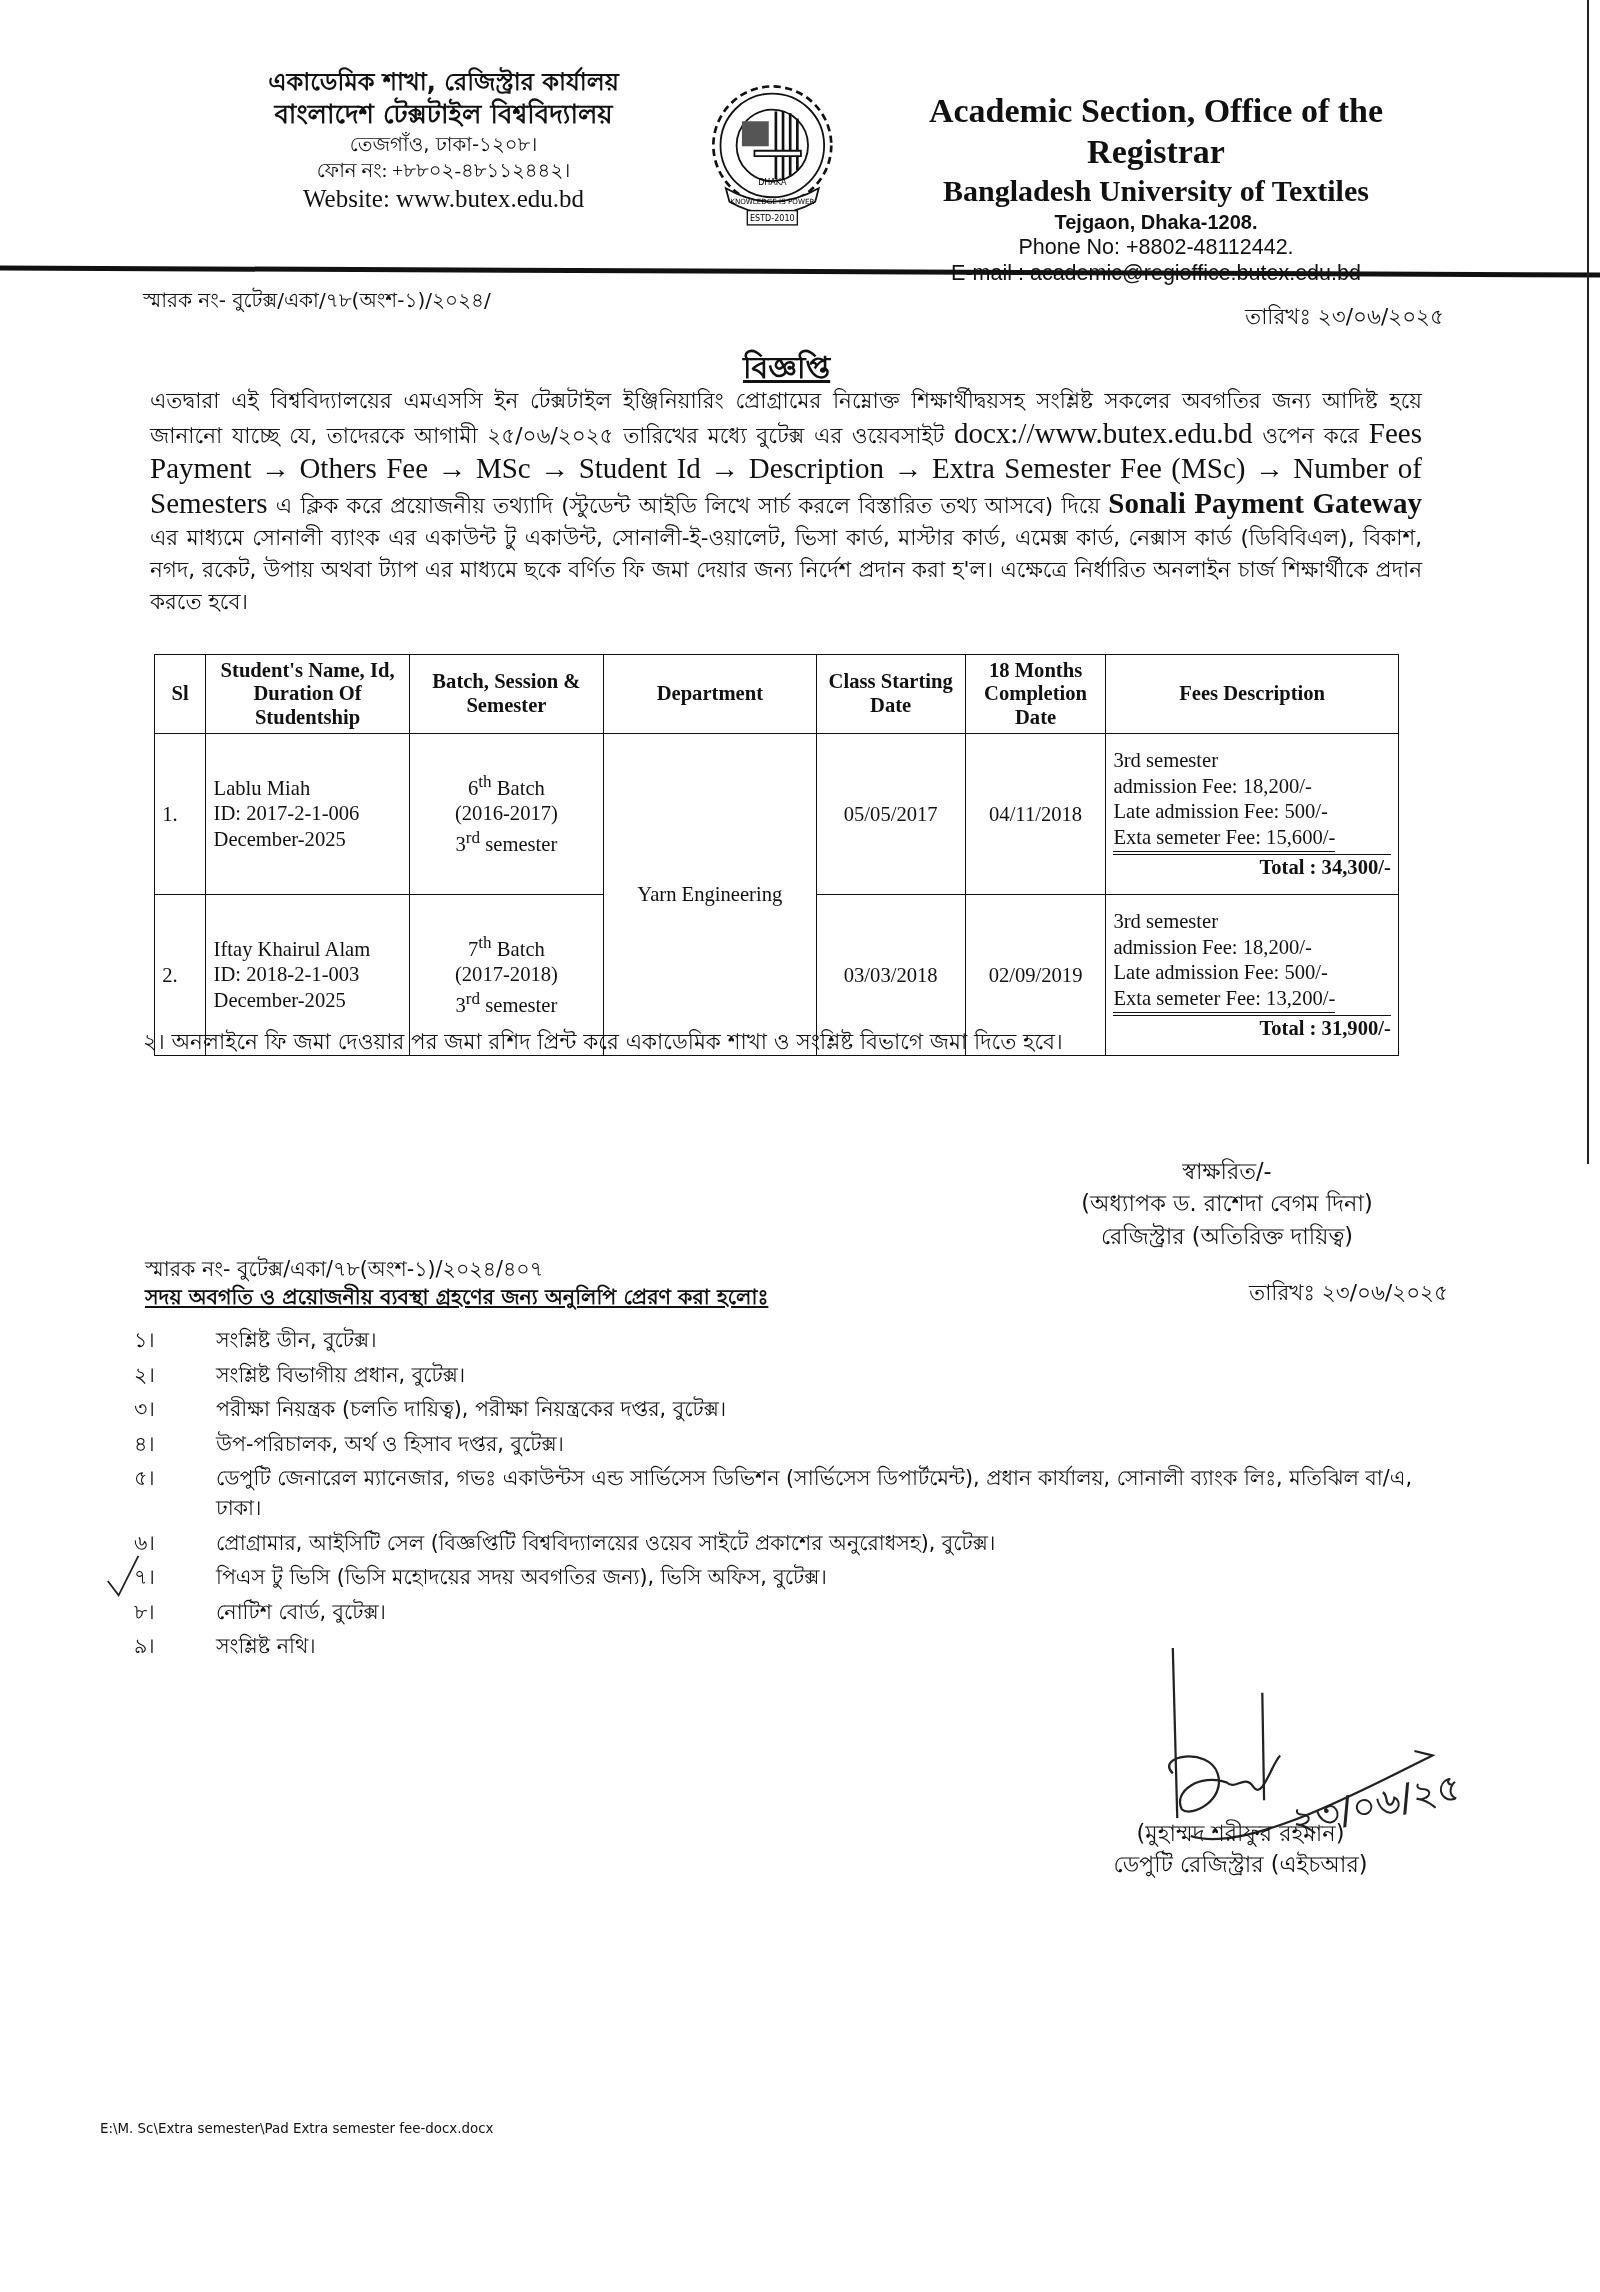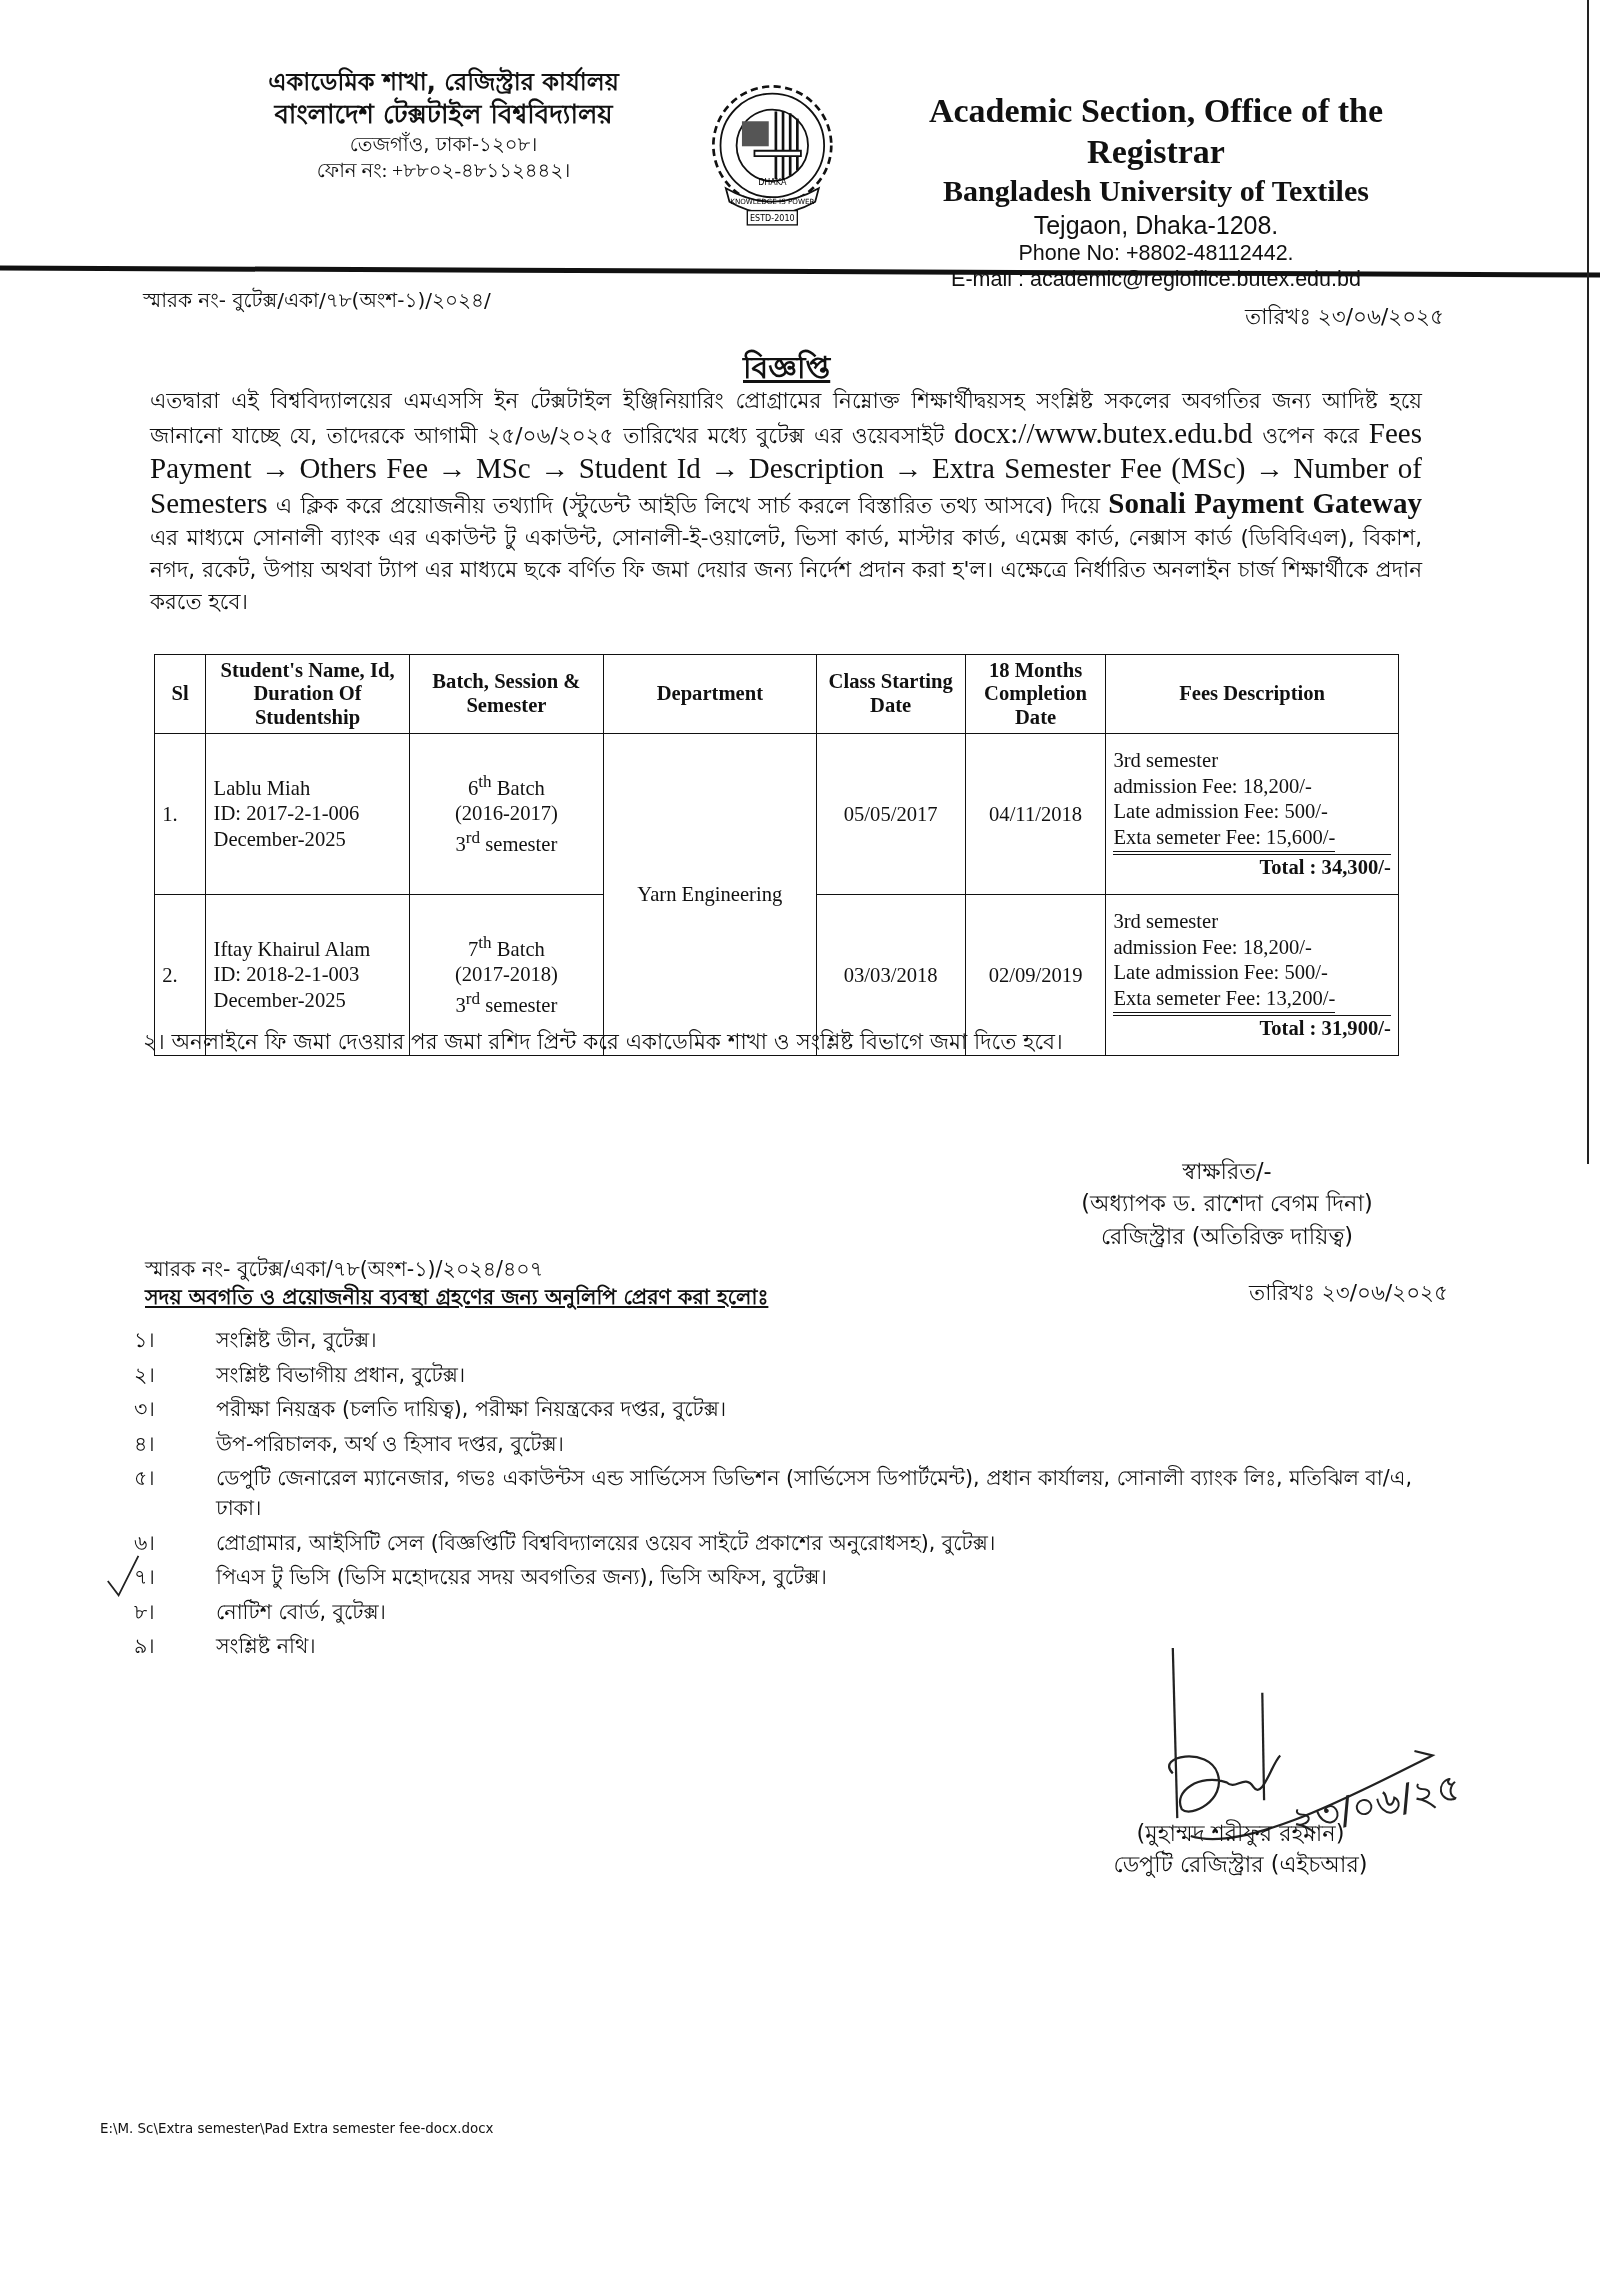--- a/index.html
+++ b/index.html
@@ -10,21 +10,21 @@
   .abs { position: absolute; }
   
   .hdr-bn { left: 206px; top: 67px; width: 475px; text-align: center; line-height: 1.3; }
   .hdr-bn .l1 { font-size: 24px; font-weight: bold; }
   .hdr-bn .l2 { font-size: 26px; font-weight: bold; }
   .hdr-bn .l3, .hdr-bn .l4 { font-size: 19.7px; }
   .hdr-bn .l5 { font-size: 25px; }
   .hdr-en { left: 905px; top: 90px; width: 502px; text-align: center; line-height: 1.22; }
   .hdr-en .e1 { font-size: 34px; font-weight: bold; }
   .hdr-en .e2 { font-size: 30px; font-weight: bold; }
-  .hdr-en .e3 { font-size: 25px; }
+  .hdr-en .e3 { font-size: 20px; font-weight: bold; }
   .hdr-en .e4 { font-size: 21.5px; }
   .hdr-en .e5 { font-size: 21.5px; }
   .logo { left: 708px; top: 81px; width: 134px; height: 152px; }
   .rule { left: 0; top: 269px; width: 1600px; height: 5.4px; background: #111; transform: rotate(0.25deg); }
   .vrule { right: 10.7px; top: 0; width: 2.7px; height: 1164px; background: #222; }
 
   .memo1 { left: 143px; top: 285px; font-size: 20px; font-family: "DejaVu Sans", sans-serif; }
   .date1 { left: 1245px; top: 300px; font-size: 21.5px; font-family: "DejaVu Sans", sans-serif; }
   .title { left: 743px; top: 344px; font-size: 30px; font-weight: bold; text-decoration: underline; font-family: "DejaVu Sans", sans-serif; }
 
@@ -69,20 +69,21 @@
   .footer-path { left: 100px; top: 2121px; font-family: "DejaVu Sans", sans-serif; font-size: 13.4px; }
 </style>
 </head>
 <body>
 
 <div class="abs hdr-bn">
   <div class="l1" style="font-family:'DejaVu Sans',sans-serif;">একাডেমিক শাখা, রেজিস্ট্রার কার্যালয়</div>
   <div class="l2" style="font-family:'DejaVu Sans',sans-serif;">বাংলাদেশ টেক্সটাইল বিশ্ববিদ্যালয়</div>
   <div class="l3" style="font-family:'DejaVu Sans',sans-serif;">তেজগাঁও, ঢাকা-১২০৮।</div>
   <div class="l4" style="font-family:Liberation Serif, serif;">ফোন নং: +৮৮০২-৪৮১১২৪৪২।</div>
+  <div class="l5">Website: www.butex.edu.bd</div>
 </div>
 
 <div class="abs logo">
   <svg width="134" height="152" viewBox="0 0 150 170">
     <circle cx="72" cy="72" r="66" fill="none" stroke="#111" stroke-width="3" stroke-dasharray="8 5"></circle>
     <circle cx="72" cy="72" r="58" fill="none" stroke="#111" stroke-width="2"></circle>
     <circle cx="72" cy="72" r="40" fill="#fff" stroke="#111" stroke-width="2"></circle>
     <rect x="38" y="45" width="30" height="28" fill="#555"></rect>
     <g stroke="#111" stroke-width="3">
       <line x1="76" y1="34" x2="76" y2="110"></line>

